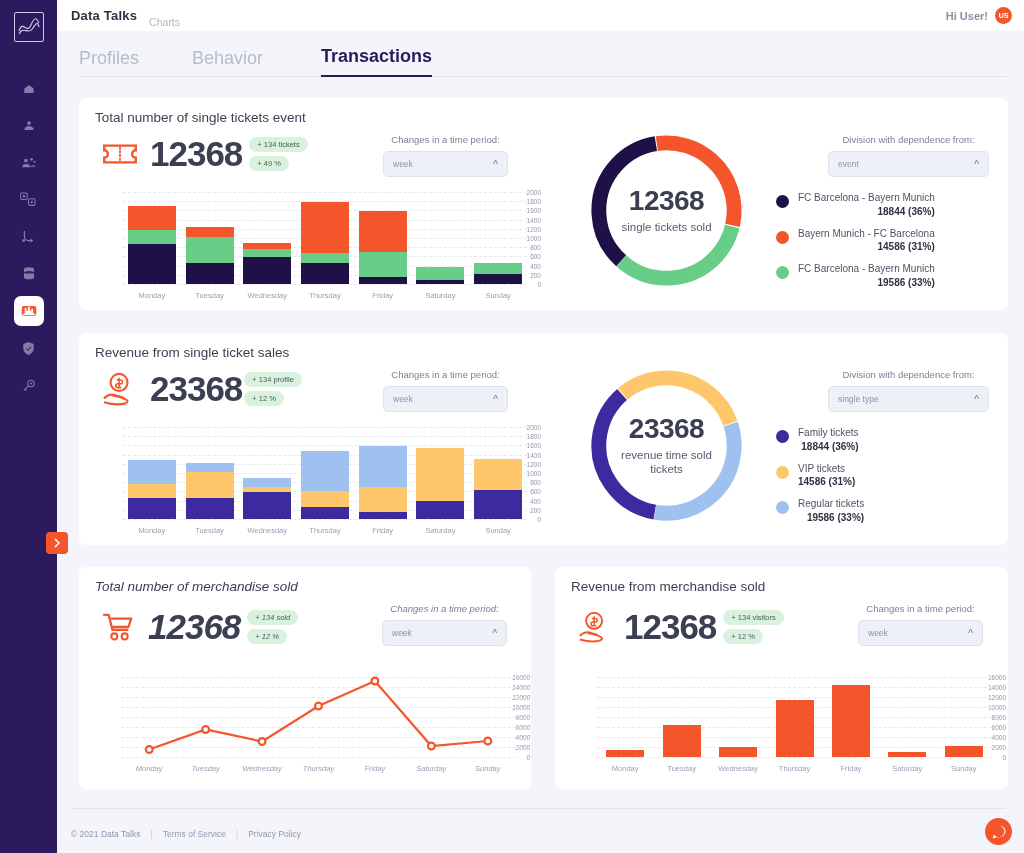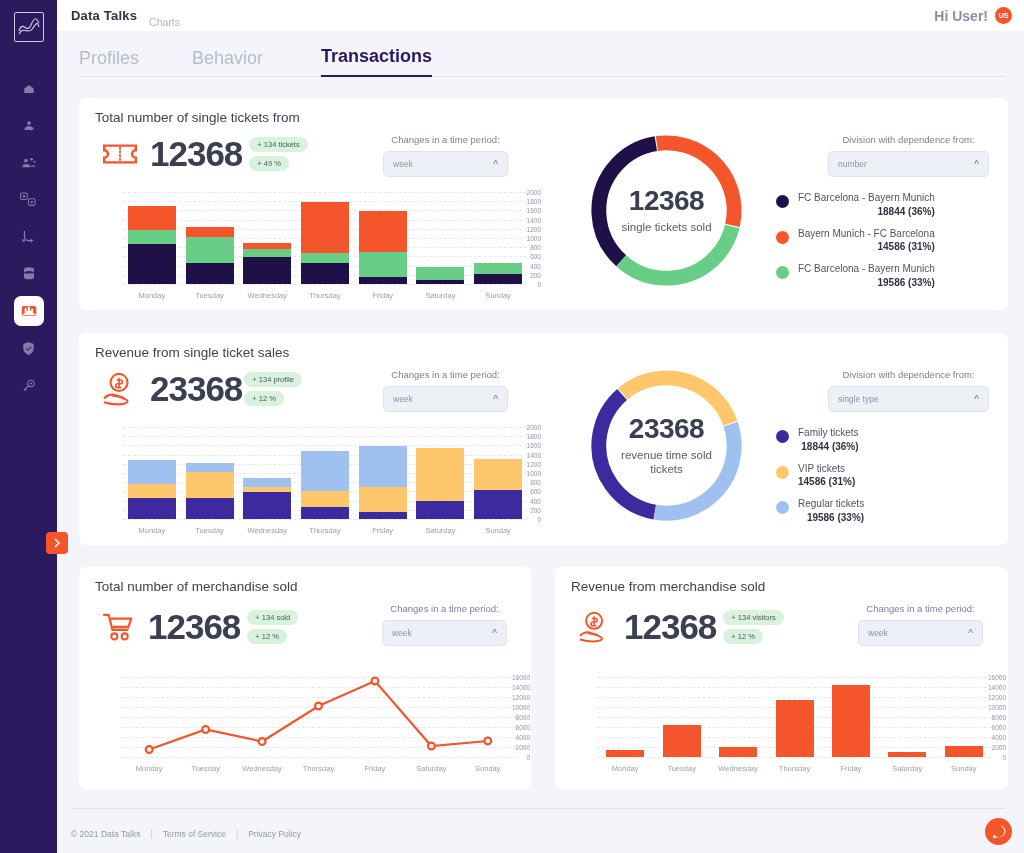--- a/index.html
+++ b/index.html
@@ -40,21 +40,21 @@
   }
 
   
   #topbar {
     position: absolute; left: 57px; top: 0; width: 967px; height: 31px;
     background: #fff; display: flex; align-items: center;
   }
   #brand { font-size: 13px; font-weight: 700; color: #2f3243; margin-left: 14px; letter-spacing:.2px;}
   #brand-sub { font-size: 10.5px; color: #b2b6c6; margin-left: 12px; margin-top: 12px; }
   #user-area { margin-left: auto; display: flex; align-items: center; margin-right: 12px; gap: 7px; }
-  #user-hi { font-size: 14px; color: #8a8fa3; font-weight: 700; }
+  #user-hi { font-size: 11px; color: #8a8fa3; font-weight: 700; }
   #avatar {
     width: 17px; height: 17px; border-radius: 50%; background: #f4552a; color: #fff;
     font-size: 7px; font-weight: 700; display: flex; align-items: center; justify-content: center;
   }
 
   
   #tabs {
     position: absolute; left: 57px; top: 31px; width: 967px; height: 54px;
     background: #f4f5fa;
   }
@@ -216,21 +216,21 @@
 <div id="tabs">
   <div id="tabs-inner">
     <div id="tab-rule"></div>
     <div class="tab" style="left:22px">Profiles</div>
     <div class="tab" style="left:135px">Behavior</div>
     <div class="tab active" style="left:264px">Transactions</div>
   </div>
 </div>
 
 <div class="card" style="left:79px; top:98px; width:929px; height:212px;">
-  <div class="card-title" style="position:absolute; left:16px; top:12px;">Total number of single tickets from</div>
+  <div class="card-title" style="position:absolute; left:16px; top:12px;">Total number of single tickets event</div>
 
   <div class="kpi" style="position:absolute; left:22px; top:36px;">
     <svg width="38" height="26" viewBox="0 0 40 28">
       <path d="M3 5 h34 v5 a4 4 0 0 0 0 8 v5 H3 v-5 a4 4 0 0 0 0-8 Z" fill="none" stroke="#f4552a" stroke-width="2.6"></path>
       <path d="M20 7 v1.5 M20 11 v1.5 M20 15 v1.5 M20 19 v1.5" stroke="#f4552a" stroke-width="2" stroke-linecap="round"></path>
     </svg>
     <div class="kpi-num">12368</div>
     <div class="kpi-badges">
       <div class="badge">+ 134 tickets</div>
       <div class="badge">+ 49 %</div>
@@ -305,21 +305,21 @@
       </svg>
     <div style="position:absolute; left:0; top:0; width:165px; height:165px; display:flex; flex-direction:column; align-items:center; justify-content:center;">
       <div class="donut-center-num">12368</div>
       <div class="donut-center-lbl" style="width:95px;">single tickets sold</div>
     </div>
   </div>
 
   <div style="position:absolute; left:749px; top:36px; width:161px;">
     <div class="dd-label">Division with dependence from:</div>
     <div class="dd">
-      <span>number</span>
+      <span>event</span>
       <span class="caret">^</span>
     </div>
   </div>
 
   <div style="position:absolute; left:697px; top:94px; width:225px;">
     <div class="legend-row">
       <div class="legend-dot" style="background:#1f1147"></div>
       <div>
         <div class="legend-name">FC Barcelona - Bayern Munich</div>
         <div class="legend-val">18844 (36%)</div>
@@ -457,21 +457,21 @@
     <div class="legend-row">
       <div class="legend-dot" style="background:#9ec1ef"></div>
       <div>
         <div class="legend-name">Regular tickets</div>
         <div class="legend-val">19586 (33%)</div>
       </div>
     </div>
   </div>
 </div>
 
-<div class="card" style="left:79px; top:567px; width:452px; height:222px;">
+<div class="card" style="left:79px; top:567px; width:452px; height:222px;font-style:italic;">
   <div class="card-title" style="position:absolute; left:16px; top:12px;">Total number of merchandise sold</div>
 
   <div class="kpi" style="position:absolute; left:22px; top:40px;">
     <svg width="36" height="32" viewBox="0 0 38 34">
       <path d="M3 4 h5 l4 16 h16" fill="none" stroke="#f4552a" stroke-width="2.4" stroke-linecap="round"></path>
       <path d="M10 8 h22 l-3 9 H12" fill="none" stroke="#f4552a" stroke-width="2.4" stroke-linejoin="round"></path>
       <circle cx="14" cy="27" r="3.2" fill="none" stroke="#f4552a" stroke-width="2.2"></circle>
       <circle cx="25" cy="27" r="3.2" fill="none" stroke="#f4552a" stroke-width="2.2"></circle>
     </svg>
     <div class="kpi-num">12368</div>

